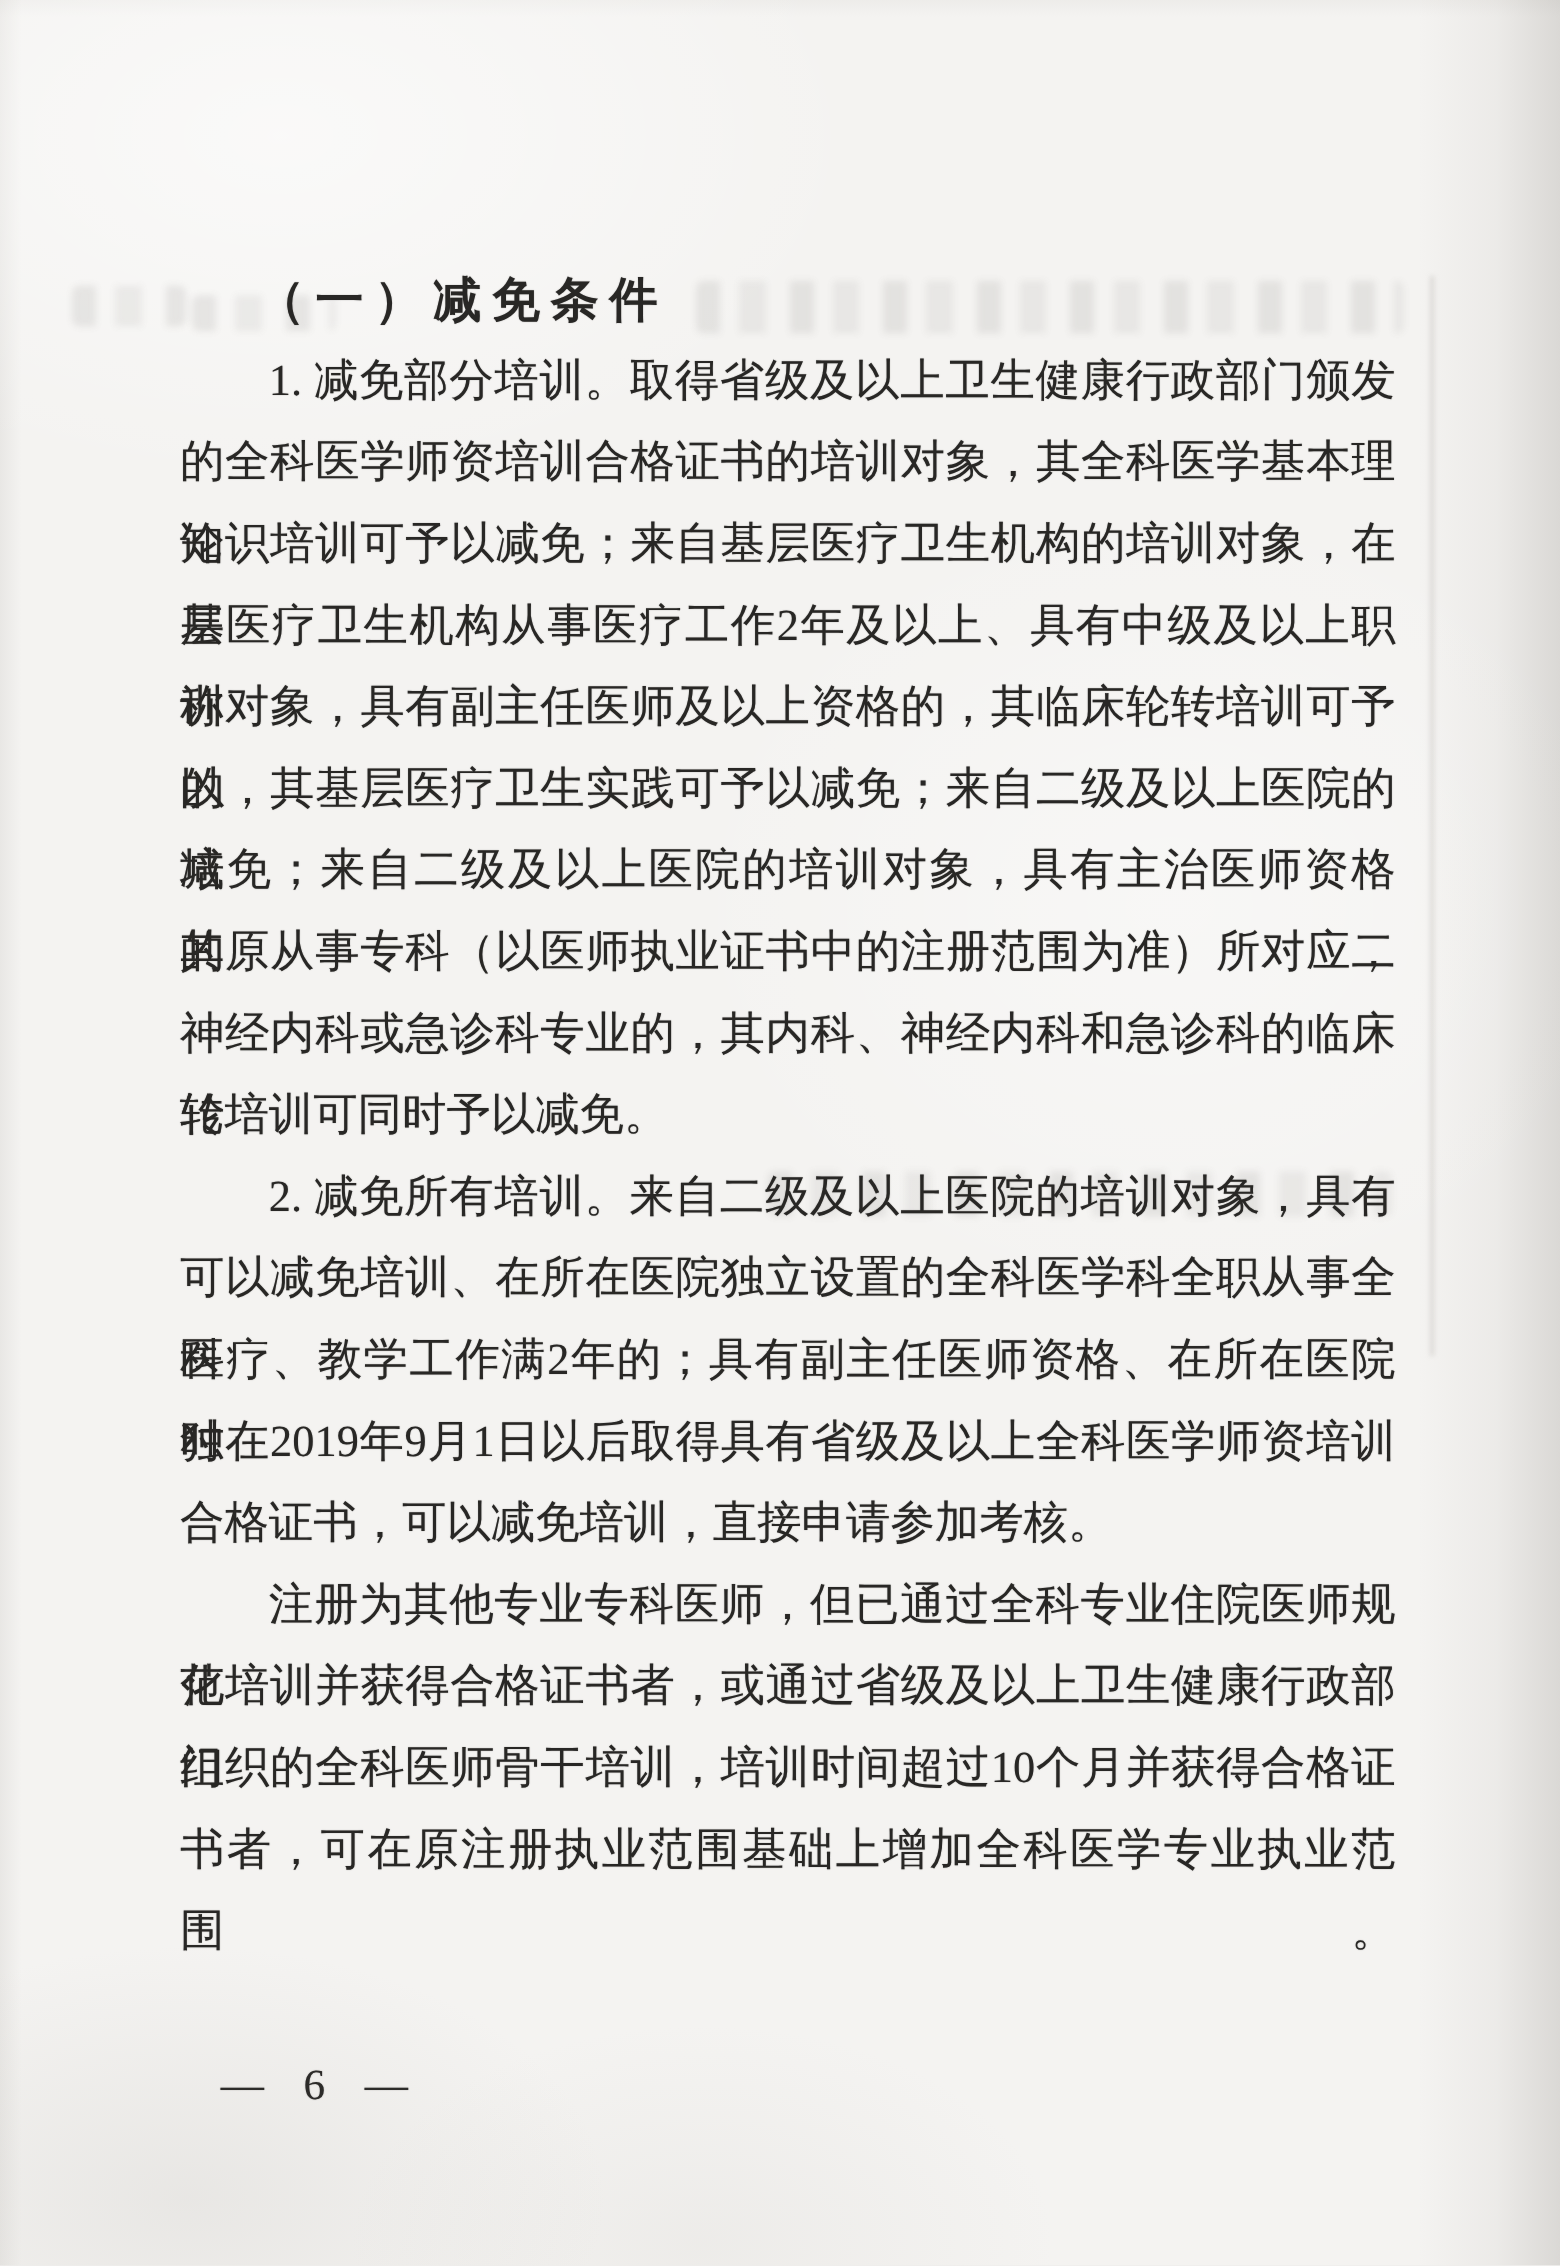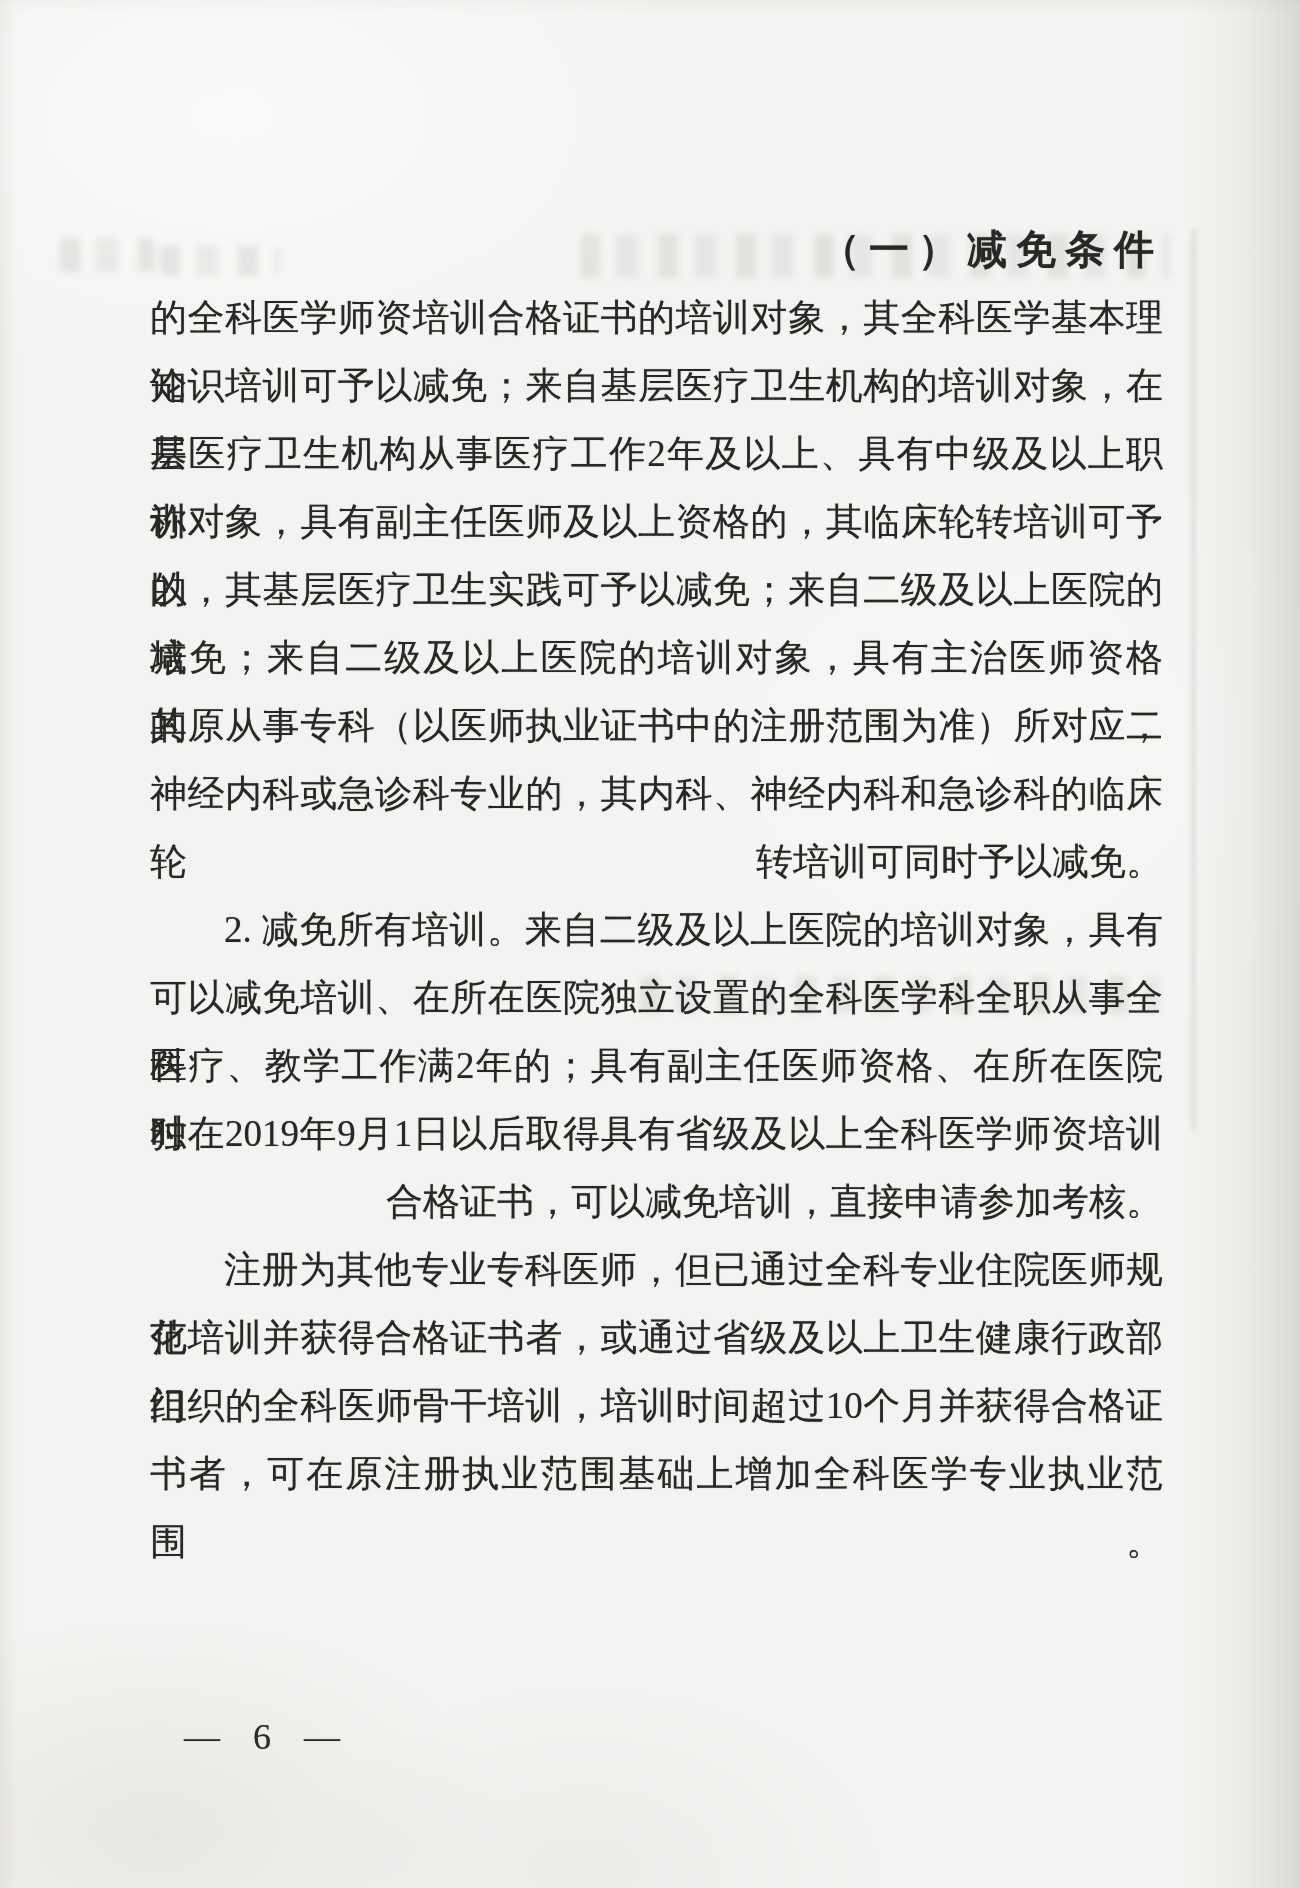--- a/index.html
+++ b/index.html
@@ -46,21 +46,20 @@
   }
   .textblock{
     position:absolute;left:150px;top:216px;width:1013px;
     color:#282725;
     text-shadow:0 0 1px rgba(40,38,36,0.45);
   }
   .row{
     height:68px;line-height:68px;
     font-size:37px;
     white-space:nowrap;
-    text-align:right;
   }
   .row.justify{
     white-space:normal;
     text-align:justify;
     text-align-last:justify;
     text-justify:inter-character;
   }
   .row.indent{ text-indent:74px; }
   .row.heading{
     font-weight:bold;
@@ -85,20 +84,21 @@
   <div class="bleed" style="top:238px;left:60px;width:95px;height:34px;"></div>
   <div class="bleed" style="top:246px;left:160px;width:120px;height:30px;"></div>
   <div class="bleed" style="top:234px;left:580px;width:590px;height:44px;"></div>
   <div class="bleed" style="top:976px;left:640px;width:520px;height:38px;"></div>
   <div class="fold-line"></div>
   <div class="edge-shade"></div>
 
   <div class="textblock">
     <div class="row heading">（一）减免条件</div>
 
+    <div class="row justify indent">1. 减免部分培训。取得省级及以上卫生健康行政部门颁发</div>
     <div class="row justify">的全科医学师资培训合格证书的培训对象，其全科医学基本理论</div>
     <div class="row justify">知识培训可予以减免；来自基层医疗卫生机构的培训对象，在基</div>
     <div class="row justify">层医疗卫生机构从事医疗工作2年及以上、具有中级及以上职称</div>
     <div class="row justify">训对象，具有副主任医师及以上资格的，其临床轮转培训可予以</div>
     <div class="row justify">的，其基层医疗卫生实践可予以减免；来自二级及以上医院的培</div>
     <div class="row justify">减免；来自二级及以上医院的培训对象，具有主治医师资格的，</div>
     <div class="row justify">其原从事专科（以医师执业证书中的注册范围为准）所对应二</div>
     <div class="row justify">神经内科或急诊科专业的，其内科、神经内科和急诊科的临床轮</div>
     <div class="row">转培训可同时予以减免。</div>
     <div class="row justify indent">2. 减免所有培训。来自二级及以上医院的培训对象，具有</div>

